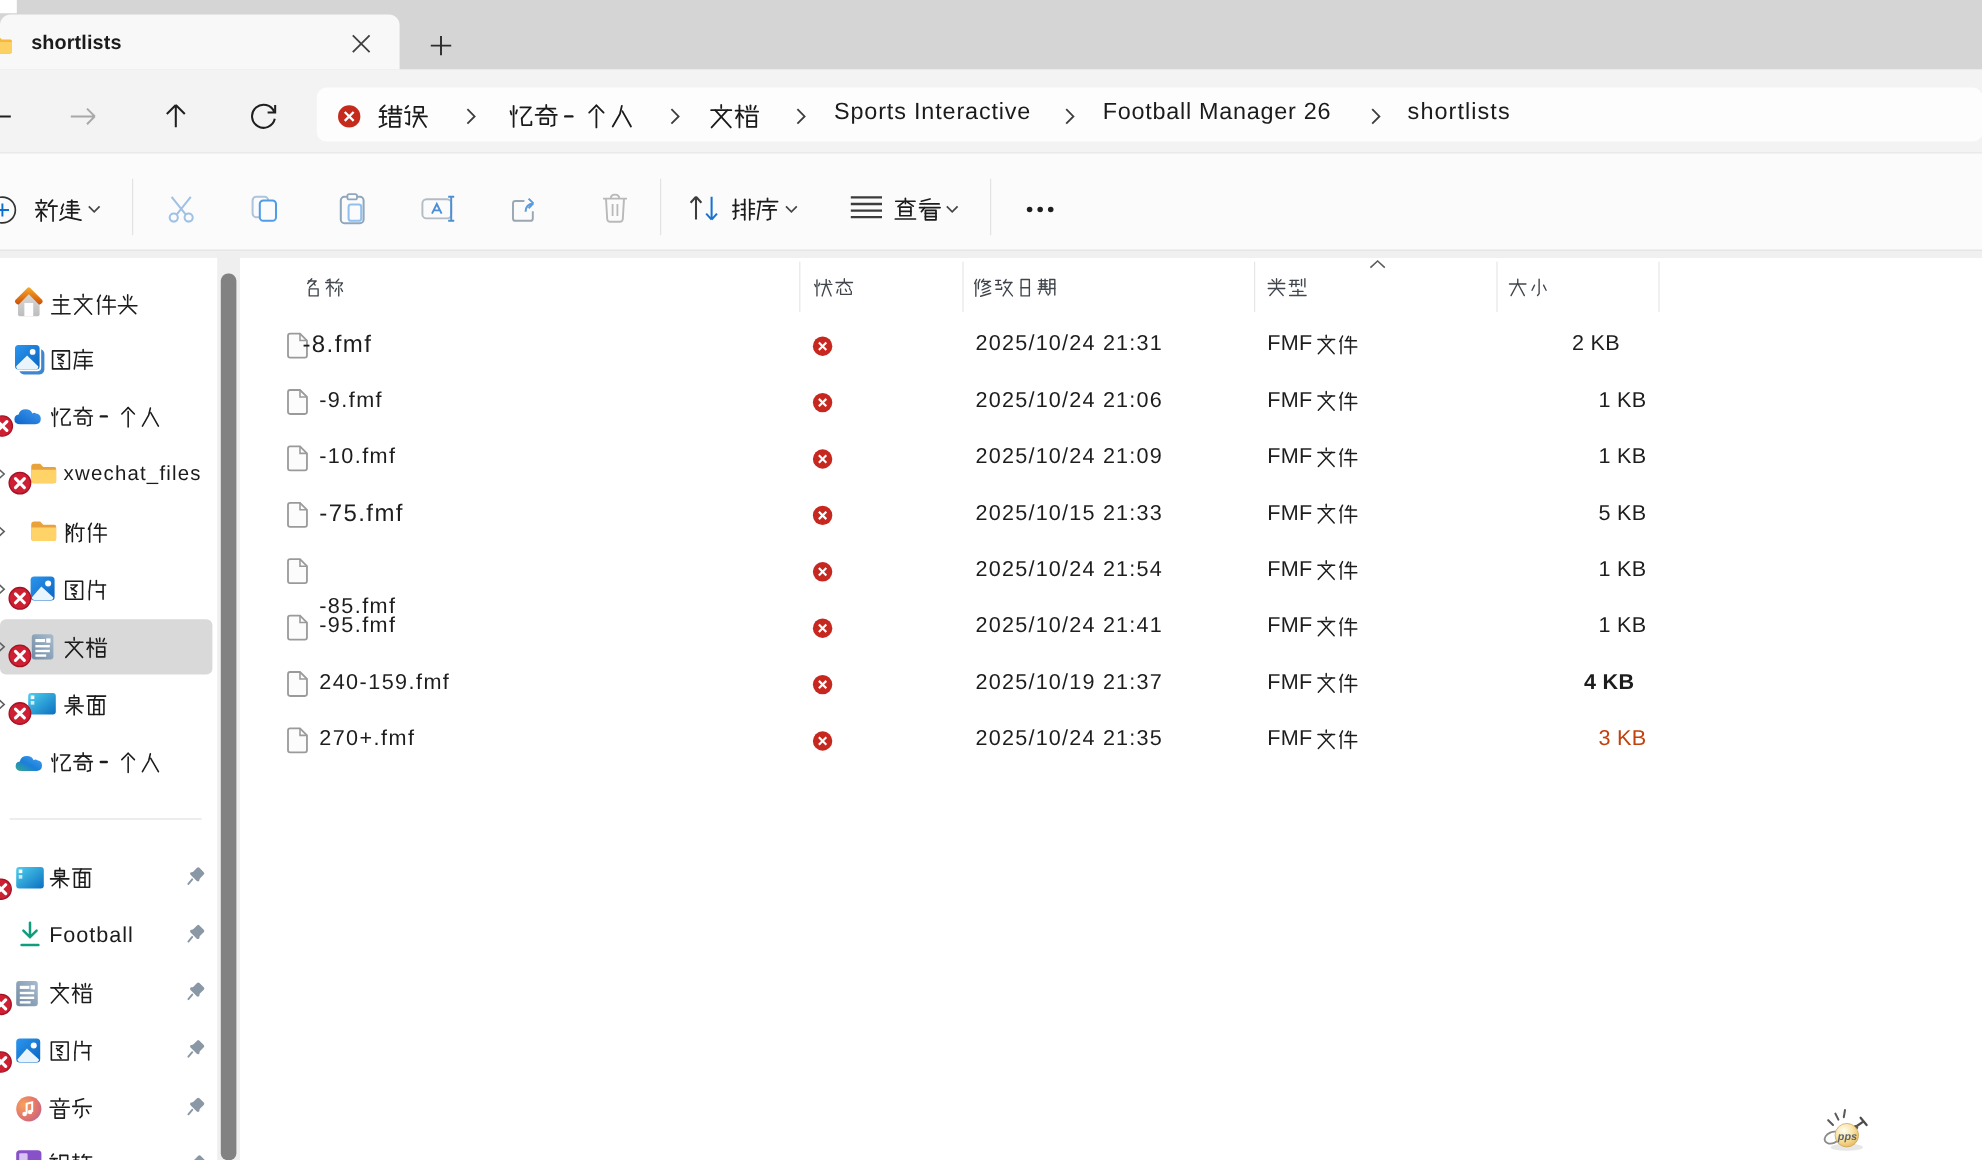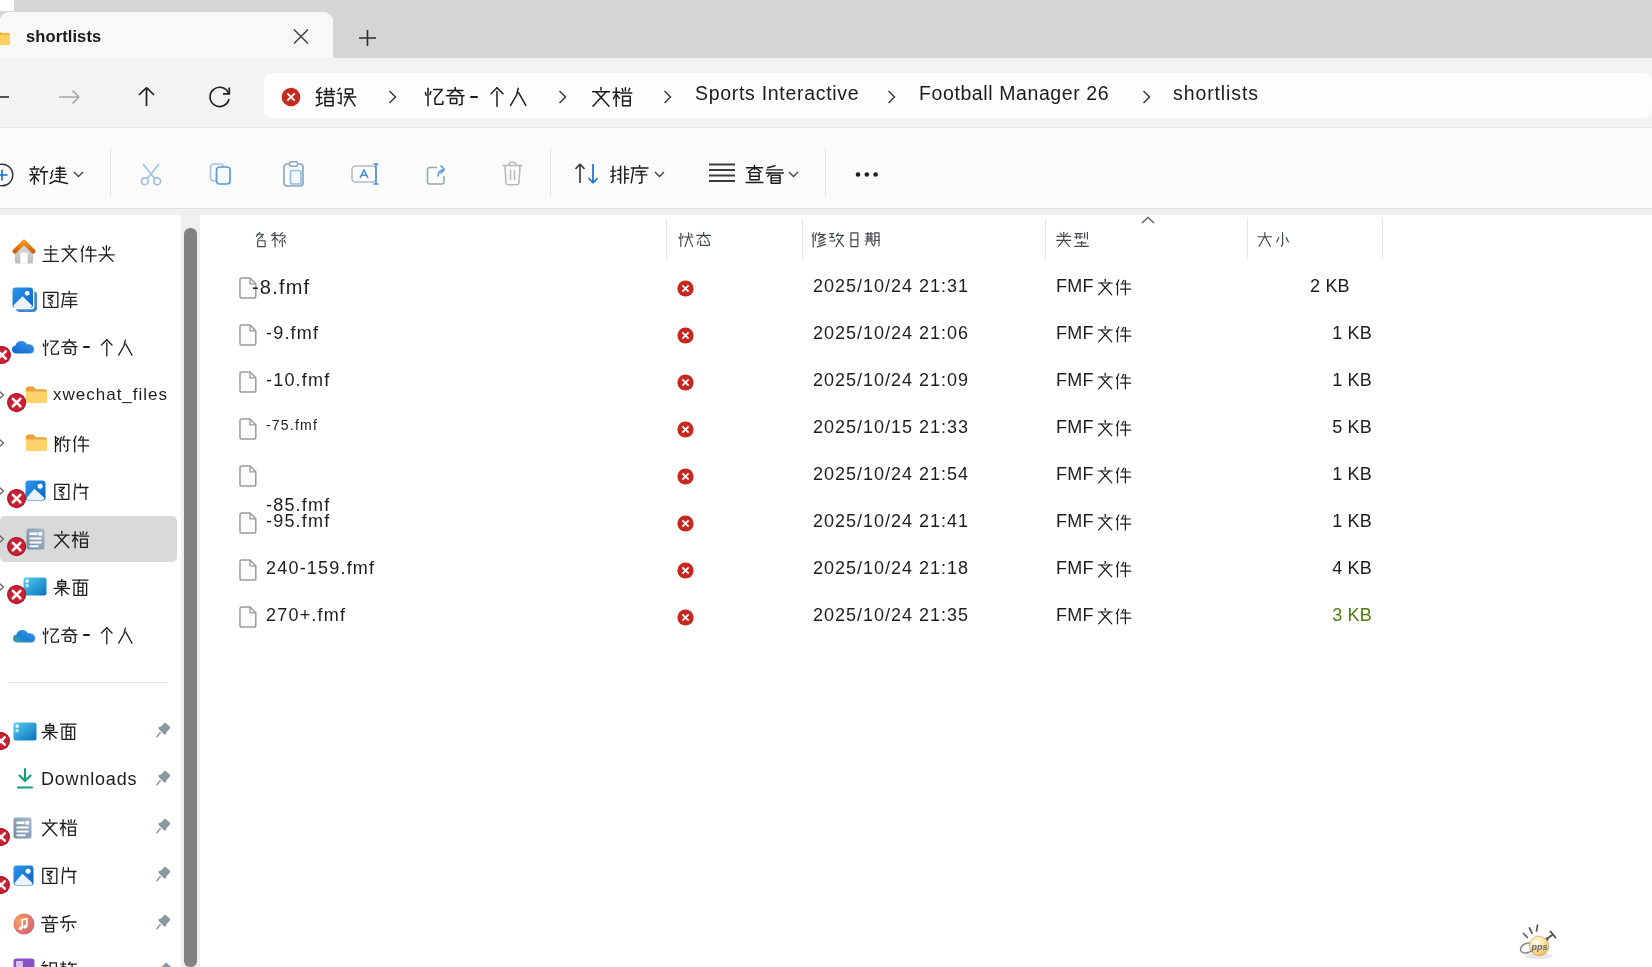--- a/index.html
+++ b/index.html
@@ -540,21 +540,21 @@
 <svg style="left:156px;top:722px;" width="15" height="16" viewBox="0 0 15 16">
     <g fill="#8a97a5">
       <path d="M8.2 1.2 Q9.2 0.2 10.2 1.2 L13.8 4.8 Q14.8 5.8 13.8 6.8 L10.8 9.8 Q10.2 10.4 10.2 11.4 Q10.2 12.6 9 12.6 Q8.4 12.6 8 12.2 L2.8 7 Q2.4 6.6 2.4 6 Q2.4 4.8 3.6 4.8 Q4.6 4.8 5.2 4.2 Z"></path>
       <path d="M4.2 10.8 L1 14.6" stroke="#8a97a5" stroke-width="1.6" stroke-linecap="round"></path>
     </g>
   </svg>
 <svg style="left:16px;top:768px;" width="18" height="22" viewBox="0 0 18 22">
     <path d="M9 1 L9 13 M9 13 L3.5 7.5 M9 13 L14.5 7.5" stroke="#109d7e" stroke-width="2.1" fill="none" stroke-linecap="round"></path>
     <path d="M2 19.5 L16 19.5" stroke="#109d7e" stroke-width="2.1" stroke-linecap="round"></path>
   </svg>
-<div class="txt" style="left:41px;top:769px;font-size:18px;font-weight:400;color:#1c1c1c;letter-spacing:0.8px;">Downloads</div>
+<div class="txt" style="left:41px;top:769px;font-size:18px;font-weight:400;color:#1c1c1c;letter-spacing:0.8px;">Football</div>
 <svg style="left:156px;top:770px;" width="15" height="16" viewBox="0 0 15 16">
     <g fill="#8a97a5">
       <path d="M8.2 1.2 Q9.2 0.2 10.2 1.2 L13.8 4.8 Q14.8 5.8 13.8 6.8 L10.8 9.8 Q10.2 10.4 10.2 11.4 Q10.2 12.6 9 12.6 Q8.4 12.6 8 12.2 L2.8 7 Q2.4 6.6 2.4 6 Q2.4 4.8 3.6 4.8 Q4.6 4.8 5.2 4.2 Z"></path>
       <path d="M4.2 10.8 L1 14.6" stroke="#8a97a5" stroke-width="1.6" stroke-linecap="round"></path>
     </g>
   </svg>
 <svg style="left:13px;top:817px;" width="19" height="22" viewBox="0 0 19 22">
     <defs>
       <linearGradient id="dg13817" x1="1" y1="0" x2="0" y2="1">
         <stop offset="0" stop-color="#a8bccf"></stop>
@@ -863,21 +863,21 @@
     <path d="M26.7 1.3 L25.1 4.3"></path>
     <path d="M24.1 5.0 L33.3 5.0"></path>
     <path d="M23.4 10.2 L33.7 10.2"></path>
     <path d="M28.4 1.6 L28.4 15.8"></path>
   </svg>
 <div class="txt" style="left:1310px;top:370px;font-size:18px;font-weight:400;color:#1d1d1d;letter-spacing:0.2px;width:62px;text-align:right">1 KB</div>
 <svg style="left:239px;top:418px;" width="18" height="22" viewBox="0 0 18 22">
     <path d="M1 2.8 Q1 1 2.8 1 L11 1 L16.8 6.8 L16.8 19.2 Q16.8 21 15 21 L2.8 21 Q1 21 1 19.2 Z" fill="#fcfcfc" stroke="#9a9a9a" stroke-width="1.5"></path>
 <path d="M11 1 L11 6.8 L16.8 6.8" fill="none" stroke="#9a9a9a" stroke-width="1.3"></path>
   </svg>
-<div class="txt" style="left:266px;top:417px;font-size:14px;font-weight:400;color:#1d1d1d;letter-spacing:1.2px;">-75.fmf</div>
+<div class="txt" style="left:266px;top:417px;font-size:20px;font-weight:400;color:#1d1d1d;letter-spacing:1.2px;">-75.fmf</div>
 <svg style="left:677px;top:420.5px;" width="17" height="17" viewBox="0 0 17 17">
     <circle cx="8.5" cy="8.5" r="8.1" fill="#c6271f"></circle>
     <path d="M5.4 5.4 L11.6 11.6 M11.6 5.4 L5.4 11.6" stroke="#fff" stroke-width="1.8"></path>
   </svg>
 <div class="txt" style="left:813px;top:417px;font-size:18px;font-weight:400;color:#1d1d1d;letter-spacing:1.0px;">2025/10/15 21:33</div>
 <div class="txt" style="left:1056px;top:417px;font-size:18px;font-weight:400;color:#1d1d1d;letter-spacing:0.3px;">FMF</div>
 <svg style="position:absolute;left:1097px;top:419.5px" class="" width="34" height="16" viewBox="0 0 34 16" fill="none" stroke="#1d1d1d" stroke-width="1.24" stroke-linecap="round" stroke-linejoin="round">
     <path d="M8.2 0.3 L8.2 2.5"></path>
     <path d="M1.3 4.0 L15.2 4.0"></path>
     <path d="M12.5 4.0 L1.6 15.8"></path>
@@ -940,35 +940,35 @@
 <div class="txt" style="left:1310px;top:511px;font-size:18px;font-weight:400;color:#1d1d1d;letter-spacing:0.2px;width:62px;text-align:right">1 KB</div>
 <svg style="left:239px;top:559px;" width="18" height="22" viewBox="0 0 18 22">
     <path d="M1 2.8 Q1 1 2.8 1 L11 1 L16.8 6.8 L16.8 19.2 Q16.8 21 15 21 L2.8 21 Q1 21 1 19.2 Z" fill="#fcfcfc" stroke="#9a9a9a" stroke-width="1.5"></path>
 <path d="M11 1 L11 6.8 L16.8 6.8" fill="none" stroke="#9a9a9a" stroke-width="1.3"></path>
   </svg>
 <div class="txt" style="left:266px;top:558px;font-size:18px;font-weight:400;color:#1d1d1d;letter-spacing:1.2px;">240-159.fmf</div>
 <svg style="left:677px;top:561.5px;" width="17" height="17" viewBox="0 0 17 17">
     <circle cx="8.5" cy="8.5" r="8.1" fill="#c6271f"></circle>
     <path d="M5.4 5.4 L11.6 11.6 M11.6 5.4 L5.4 11.6" stroke="#fff" stroke-width="1.8"></path>
   </svg>
-<div class="txt" style="left:813px;top:558px;font-size:18px;font-weight:400;color:#1d1d1d;letter-spacing:1.0px;">2025/10/24 21:18</div>
+<div class="txt" style="left:813px;top:558px;font-size:18px;font-weight:400;color:#1d1d1d;letter-spacing:1.0px;">2025/10/19 21:37</div>
 <div class="txt" style="left:1056px;top:558px;font-size:18px;font-weight:400;color:#1d1d1d;letter-spacing:0.3px;">FMF</div>
 <svg style="position:absolute;left:1097px;top:560.5px" class="" width="34" height="16" viewBox="0 0 34 16" fill="none" stroke="#1d1d1d" stroke-width="1.24" stroke-linecap="round" stroke-linejoin="round">
     <path d="M8.2 0.3 L8.2 2.5"></path>
     <path d="M1.3 4.0 L15.2 4.0"></path>
     <path d="M12.5 4.0 L1.6 15.8"></path>
     <path d="M4.1 4.0 L14.8 15.8"></path>
     <path d="M21.8 1.0 L19.5 5.6"></path>
     <path d="M20.5 4.6 L20.5 15.8"></path>
     <path d="M26.7 1.3 L25.1 4.3"></path>
     <path d="M24.1 5.0 L33.3 5.0"></path>
     <path d="M23.4 10.2 L33.7 10.2"></path>
     <path d="M28.4 1.6 L28.4 15.8"></path>
   </svg>
-<div class="txt" style="left:1310px;top:558px;font-size:18px;font-weight:400;color:#1d1d1d;letter-spacing:0.2px;width:62px;text-align:right">4 KB</div>
+<div class="txt" style="left:1310px;top:558px;font-size:18px;font-weight:700;color:#1d1d1d;letter-spacing:0.2px;width:62px;text-align:center">4 KB</div>
 <svg style="left:239px;top:606px;" width="18" height="22" viewBox="0 0 18 22">
     <path d="M1 2.8 Q1 1 2.8 1 L11 1 L16.8 6.8 L16.8 19.2 Q16.8 21 15 21 L2.8 21 Q1 21 1 19.2 Z" fill="#fcfcfc" stroke="#9a9a9a" stroke-width="1.5"></path>
 <path d="M11 1 L11 6.8 L16.8 6.8" fill="none" stroke="#9a9a9a" stroke-width="1.3"></path>
   </svg>
 <div class="txt" style="left:266px;top:605px;font-size:18px;font-weight:400;color:#1d1d1d;letter-spacing:1.2px;">270+.fmf</div>
 <svg style="left:677px;top:608.5px;" width="17" height="17" viewBox="0 0 17 17">
     <circle cx="8.5" cy="8.5" r="8.1" fill="#c6271f"></circle>
     <path d="M5.4 5.4 L11.6 11.6 M11.6 5.4 L5.4 11.6" stroke="#fff" stroke-width="1.8"></path>
   </svg>
 <div class="txt" style="left:813px;top:605px;font-size:18px;font-weight:400;color:#1d1d1d;letter-spacing:1.0px;">2025/10/24 21:35</div>
@@ -978,21 +978,21 @@
     <path d="M1.3 4.0 L15.2 4.0"></path>
     <path d="M12.5 4.0 L1.6 15.8"></path>
     <path d="M4.1 4.0 L14.8 15.8"></path>
     <path d="M21.8 1.0 L19.5 5.6"></path>
     <path d="M20.5 4.6 L20.5 15.8"></path>
     <path d="M26.7 1.3 L25.1 4.3"></path>
     <path d="M24.1 5.0 L33.3 5.0"></path>
     <path d="M23.4 10.2 L33.7 10.2"></path>
     <path d="M28.4 1.6 L28.4 15.8"></path>
   </svg>
-<div class="txt" style="left:1310px;top:605px;font-size:18px;font-weight:400;color:#4d7c0f;letter-spacing:0.2px;width:62px;text-align:right">3 KB</div>
+<div class="txt" style="left:1310px;top:605px;font-size:18px;font-weight:400;color:#c2410c;letter-spacing:0.2px;width:62px;text-align:right">3 KB</div>
 <svg style="left:1508px;top:915px;" width="62" height="52" viewBox="0 0 62 52">
     <defs>
       <radialGradient id="ball" cx="0.38" cy="0.3" r="0.85">
         <stop offset="0" stop-color="#fffdf0"></stop>
         <stop offset="0.45" stop-color="#fae3a4"></stop>
         <stop offset="1" stop-color="#e3ae4a"></stop>
       </radialGradient>
     </defs>
 <ellipse cx="31" cy="41" rx="13.5" ry="3" fill="#cfcfcf" opacity="0.5"></ellipse>
 <path d="M15.5 18.5 L19.5 22.5 M21.5 13 L24 18 M29.5 10 L28.5 16" stroke="#5a5a5a" stroke-width="1.7" fill="none" stroke-linecap="round"></path>

